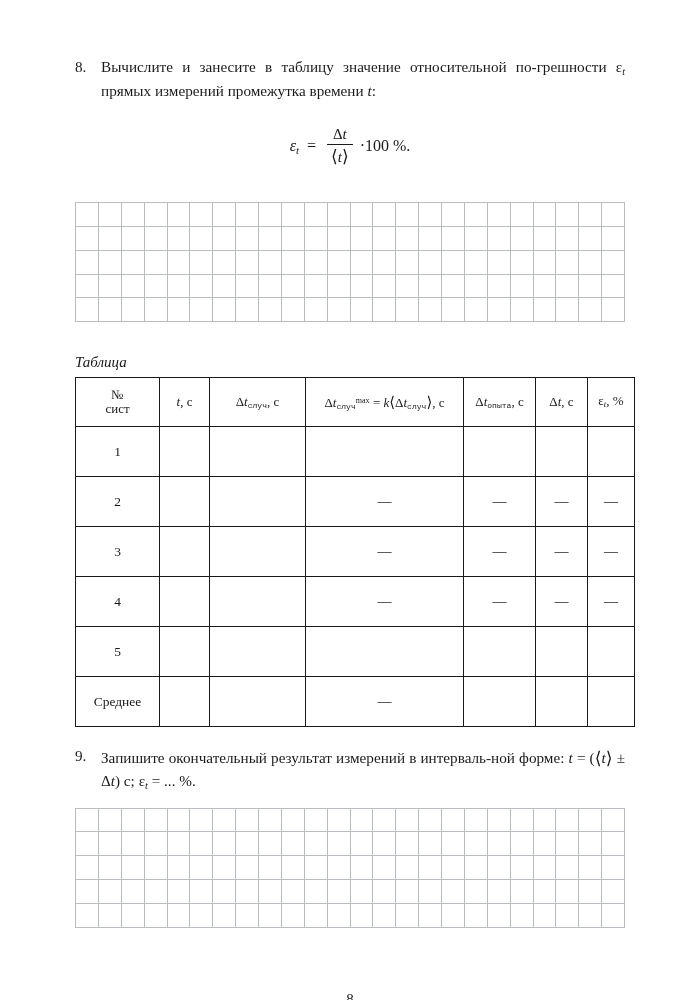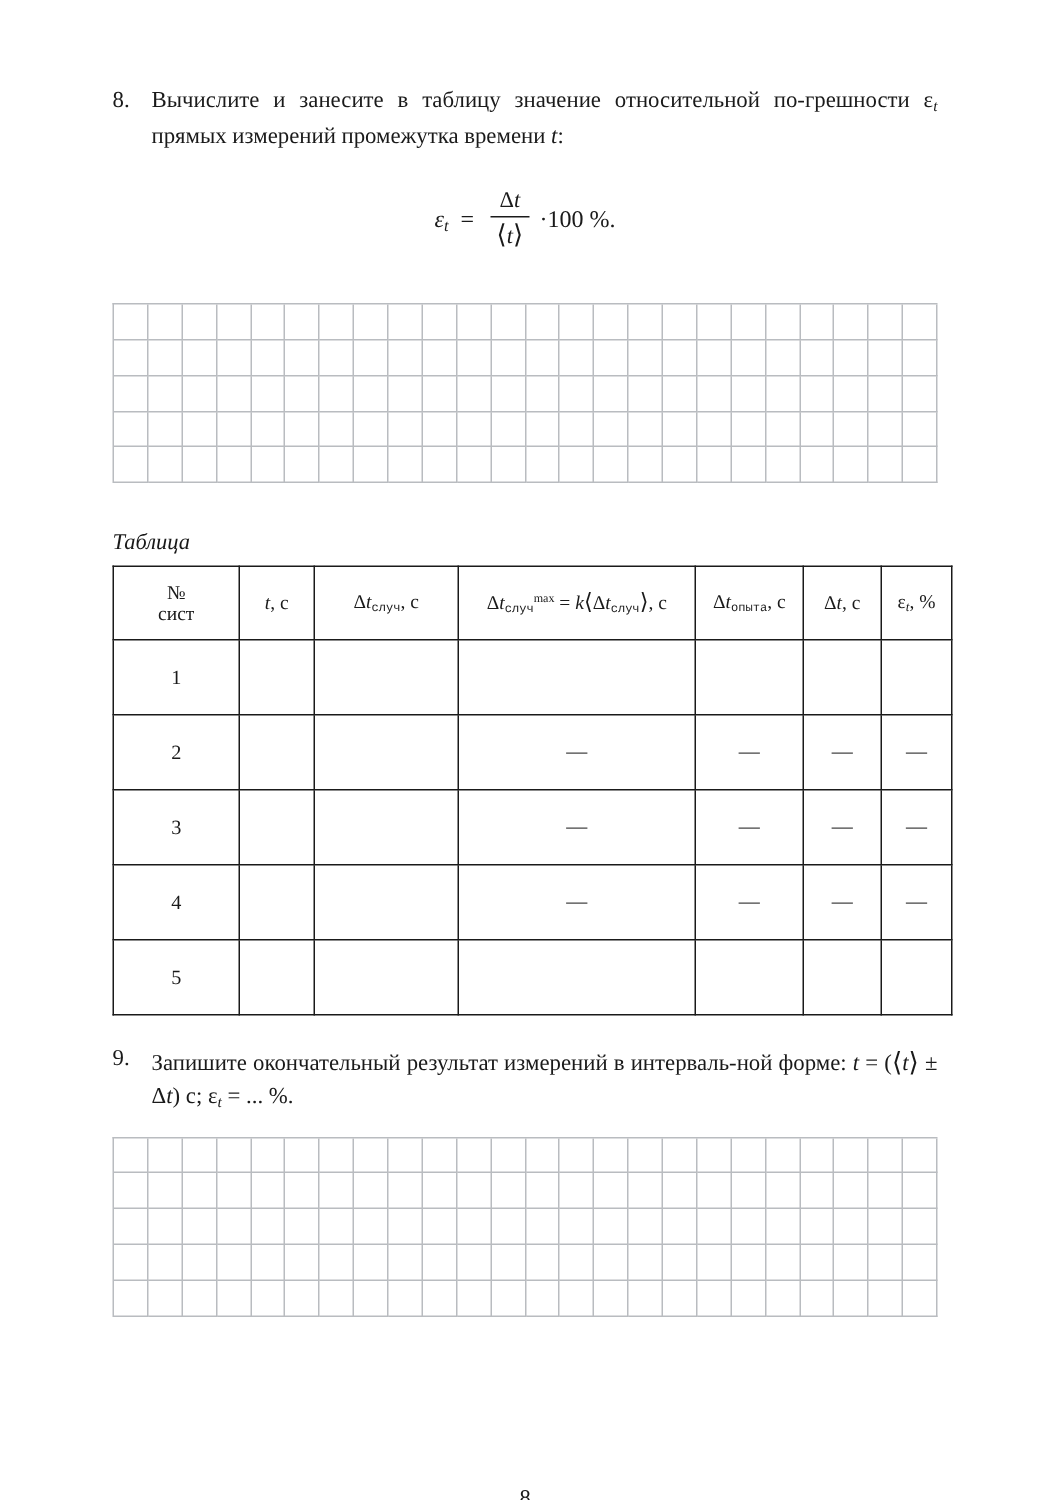--- a/index.html
+++ b/index.html
@@ -373,20 +373,29 @@
         </tr>
         <tr>
           <td>5</td>
           <td></td>
           <td></td>
           <td></td>
           <td></td>
           <td></td>
           <td></td>
         </tr>
+        <tr>
+          <td>Среднее</td>
+          <td></td>
+          <td></td>
+          <td><span class="dash">—</span></td>
+          <td></td>
+          <td></td>
+          <td></td>
+        </tr>
       </tbody>
   </table>
 
   <div class="item" style="margin-top:18px;">
     <div class="num">9.</div>
     <div class="body">
       Запишите окончательный результат измерений в интерваль-ной форме: <span class="it">t</span> = (<span class="angle">⟨</span><span class="it">t</span><span class="angle">⟩</span> ± Δ<span class="it">t</span>) с; ε<sub class="s">t</sub> = ... %.
     </div>
   </div>
 

